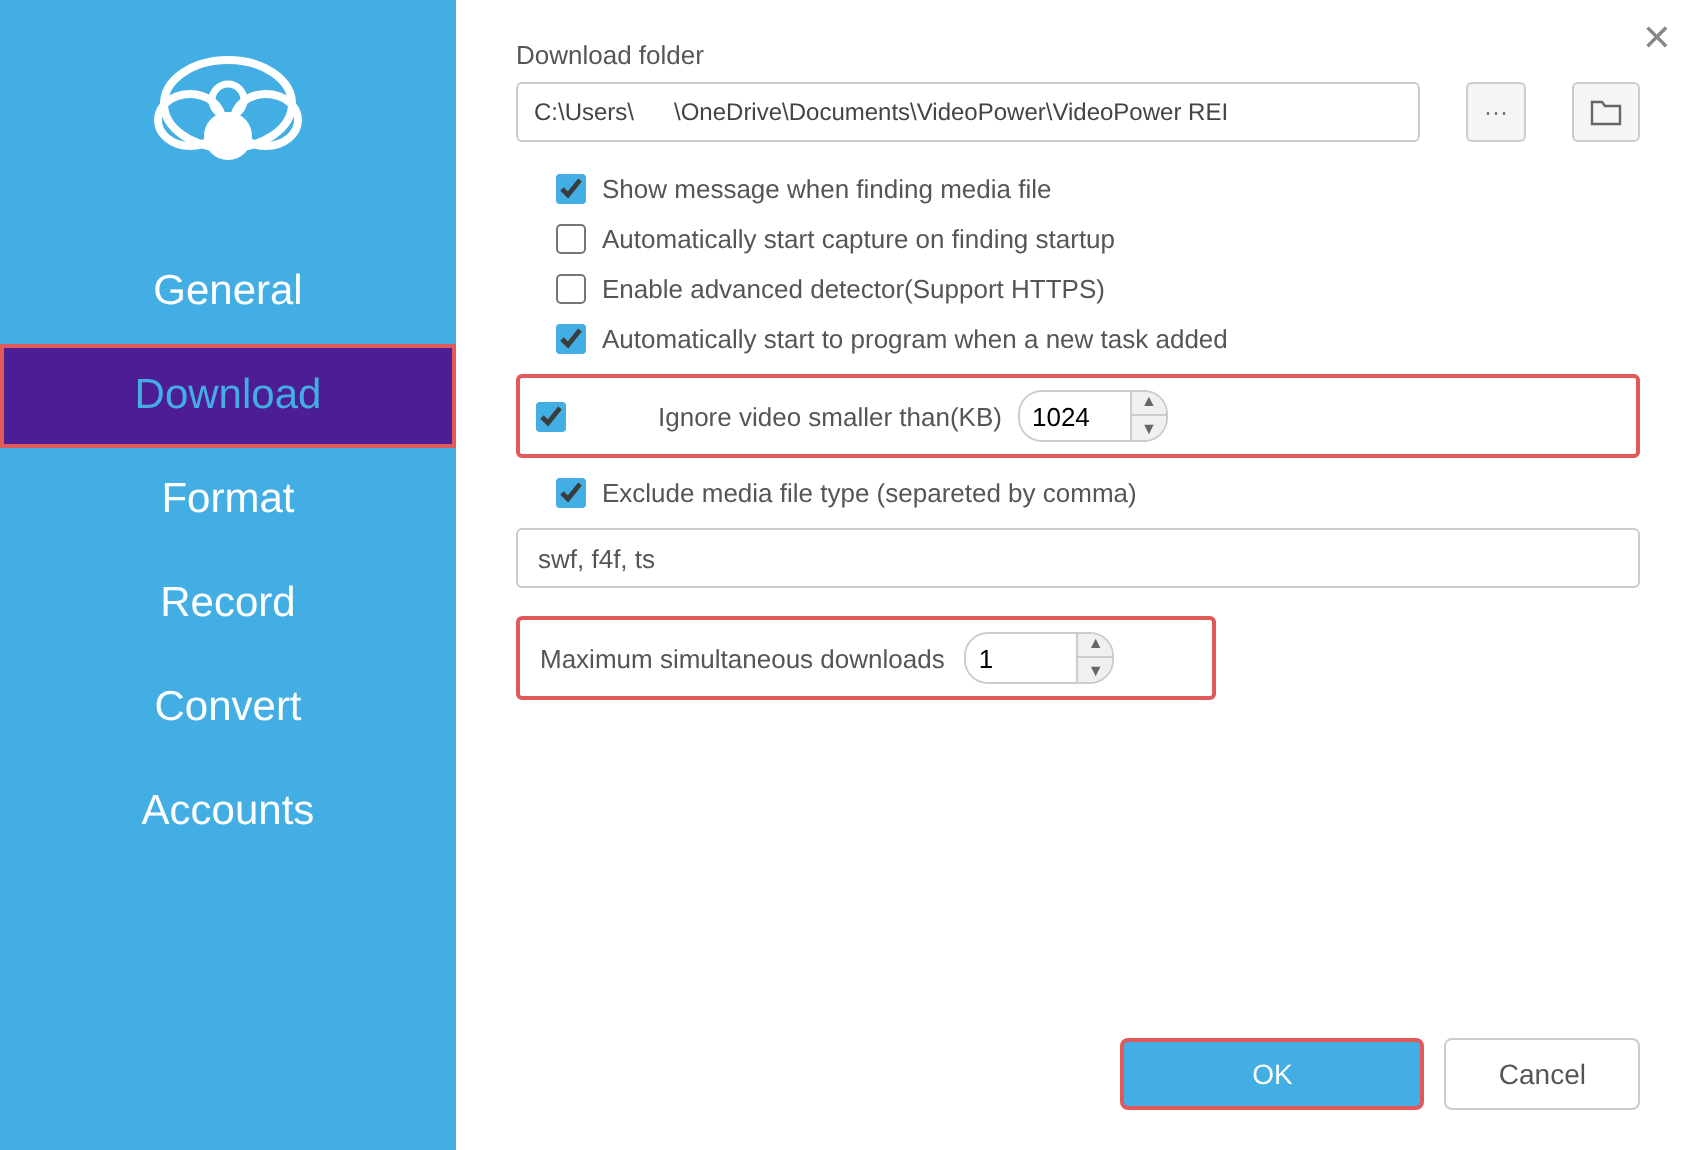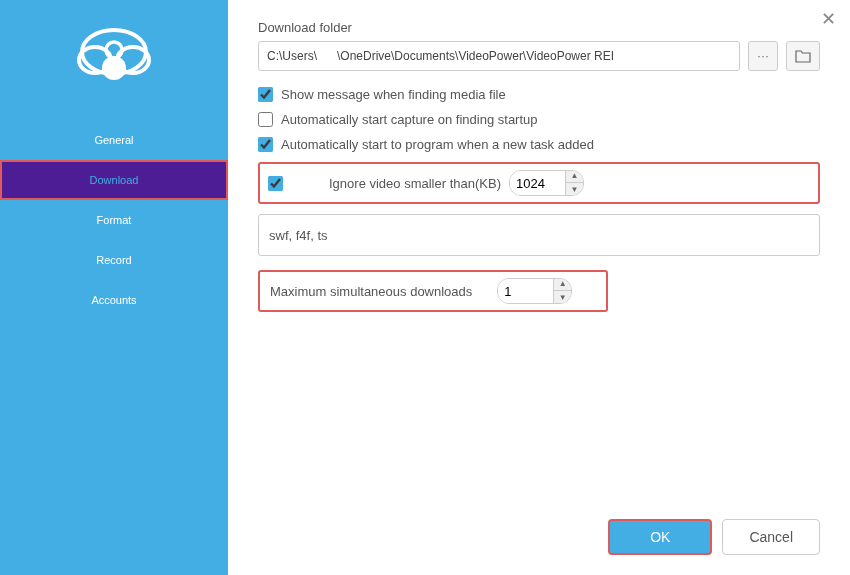--- a/index.html
+++ b/index.html
@@ -40,21 +40,21 @@
     .logo-cloud {
       width: 90px;
       height: 70px;
       position: relative;
     }
     .nav-item {
       width: 100%;
       text-align: center;
       padding: 14px 0;
       color: #fff;
-      font-size: 11px;
+      font-size: 21px;
       cursor: pointer;
       position: relative;
     }
     .nav-item.active {
       background: #4c1d95;
       color: #42aee3;
       outline: 2px solid #e05a5a;
       outline-offset: -2px;
     }
     
@@ -77,21 +77,21 @@
       line-height: 1;
     }
     .section-label {
       font-size: 13px;
       color: #555;
       margin-bottom: 6px;
     }
     .folder-row {
       display: flex;
       align-items: center;
-      gap: 8px;
+      gap: 23px;
       margin-bottom: 16px;
     }
     .folder-input {
       flex: 1;
       border: 1px solid #ccc;
       border-radius: 3px;
       padding: 5px 8px;
       font-size: 12px;
       color: #444;
       outline: none;
@@ -108,20 +108,21 @@
       height: 30px;
       display: flex;
       align-items: center;
       gap: 2px;
     }
     .checkbox-row {
       display: flex;
       align-items: center;
       gap: 8px;
       margin-bottom: 10px;
+      margin-left: 20px;
     }
     .checkbox-row label {
       font-size: 13px;
       color: #555;
     }
     input[type="checkbox"] {
       width: 15px;
       height: 15px;
       cursor: pointer;
       accent-color: #42aee3;
@@ -182,50 +183,50 @@
     }
     .exclude-input {
       width: 100%;
       border: 1px solid #ccc;
       border-radius: 3px;
       padding: 6px 10px;
       font-size: 13px;
       color: #555;
       outline: none;
       margin-bottom: 14px;
-      height: 42px;
+      height: 30px;
     }
     .max-downloads-box {
       border: 2px solid #e05a5a;
       border-radius: 3px;
       padding: 6px 10px;
       display: flex;
       align-items: center;
-      gap: 25px;
+      gap: 10px;
       margin-bottom: 14px;
       width: 350px;
     }
     .max-downloads-box label {
       font-size: 13px;
       color: #555;
       white-space: nowrap;
     }
     .footer-buttons {
       display: flex;
       justify-content: flex-end;
       gap: 10px;
       margin-top: auto;
       padding-top: 10px;
     }
     .btn-ok {
       background: #42aee3;
       color: #fff;
       border: 2px solid #e05a5a;
       border-radius: 4px;
-      padding: 8px 40px;
+      padding: 8px 64px;
       font-size: 14px;
       cursor: pointer;
     }
     .btn-cancel {
       background: #fff;
       color: #555;
       border: 1px solid #ccc;
       border-radius: 4px;
       padding: 0 26px;
       font-size: 14px;
@@ -254,20 +255,23 @@
       <span>General</span>
     </div>
     <div class="nav-item active">
       <span>Download</span>
     </div>
     <div class="nav-item">
       <span>Format</span>
     </div>
     <div class="nav-item">
       <span>Record</span>
+    </div>
+    <div class="nav-item">
+      <span>Convert</span>
     </div>
     <div class="nav-item">
       <span>Accounts</span>
     </div>
   </div>
 
   <div class="main">
     <button class="close-btn">✕</button>
 
     <div class="section-label">Download folder</div>
@@ -286,36 +290,44 @@
 
     <div class="checkbox-row">
       <input type="checkbox" id="cb1" checked="" style="">
       <label for="cb1">Show message when finding media file</label>
     </div>
     <div class="checkbox-row">
       <input type="checkbox" id="cb2" style="">
       <label for="cb2">Automatically start capture on finding startup</label>
     </div>
     <div class="checkbox-row">
+      <input type="checkbox" id="cb3" style="">
+      <label for="cb3">Enable advanced detector(Support HTTPS)</label>
+    </div>
+    <div class="checkbox-row">
       <input type="checkbox" id="cb4" checked="" style="">
       <label for="cb4">Automatically start to program when a new task added</label>
     </div>
 
     <div class="highlight-box">
       <input type="checkbox" id="cb5" checked="" style="">
       <label for="cb5">Ignore video smaller than(KB)</label>
       <div class="spinbox">
         <input type="text" value="1024" style="">
         <div class="spinbox-buttons">
           <button class="spinbox-btn">▲</button>
           <button class="spinbox-btn">▼</button>
         </div>
       </div>
     </div>
 
+    <div class="checkbox-row">
+      <input type="checkbox" id="cb6" checked="" style="">
+      <label for="cb6">Exclude media file type (separeted by comma)</label>
+    </div>
     <input class="exclude-input" type="text" value="swf, f4f, ts" style="">
 
     <div class="max-downloads-box">
       <label>Maximum simultaneous downloads</label>
       <div class="spinbox">
         <input type="text" value="1" style="">
         <div class="spinbox-buttons">
           <button class="spinbox-btn">▲</button>
           <button class="spinbox-btn">▼</button>
         </div>

